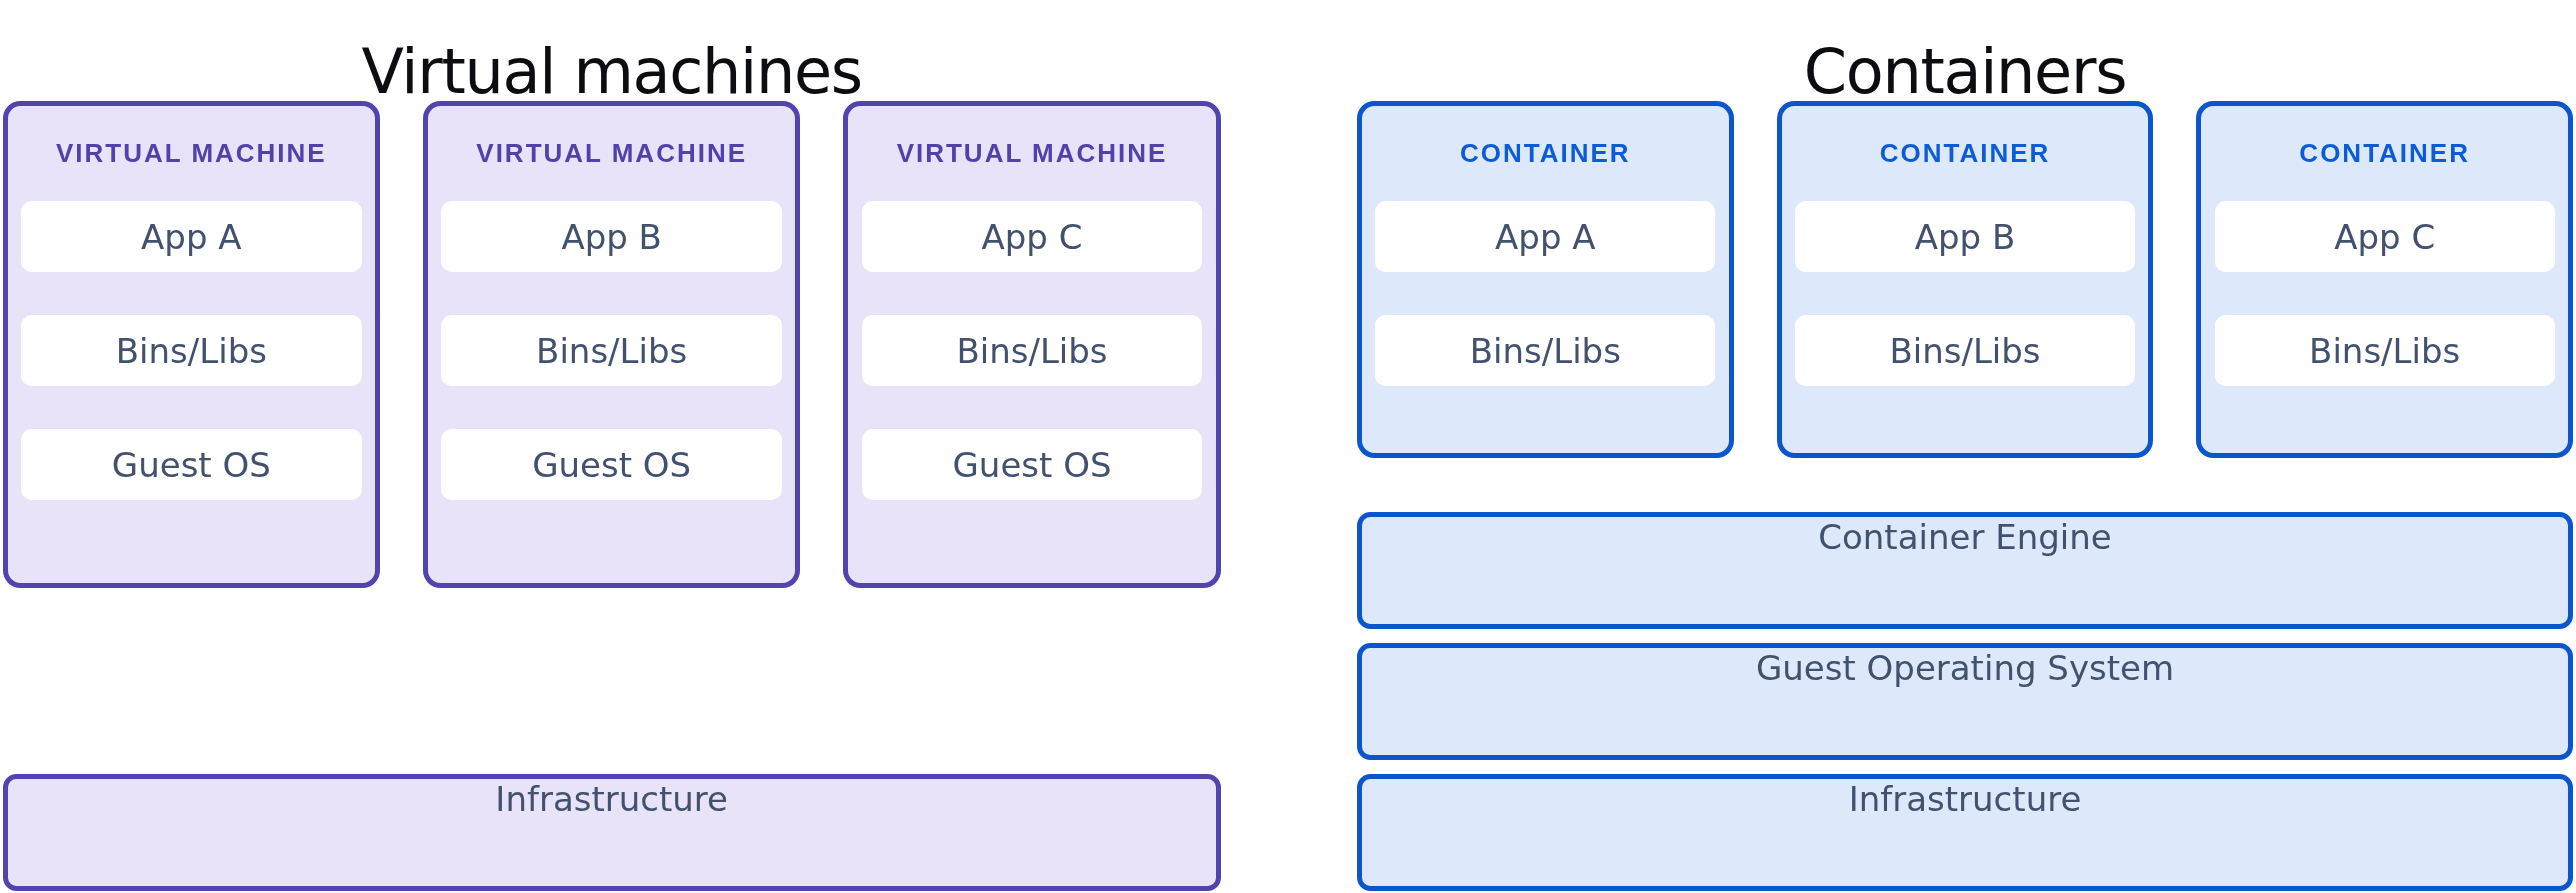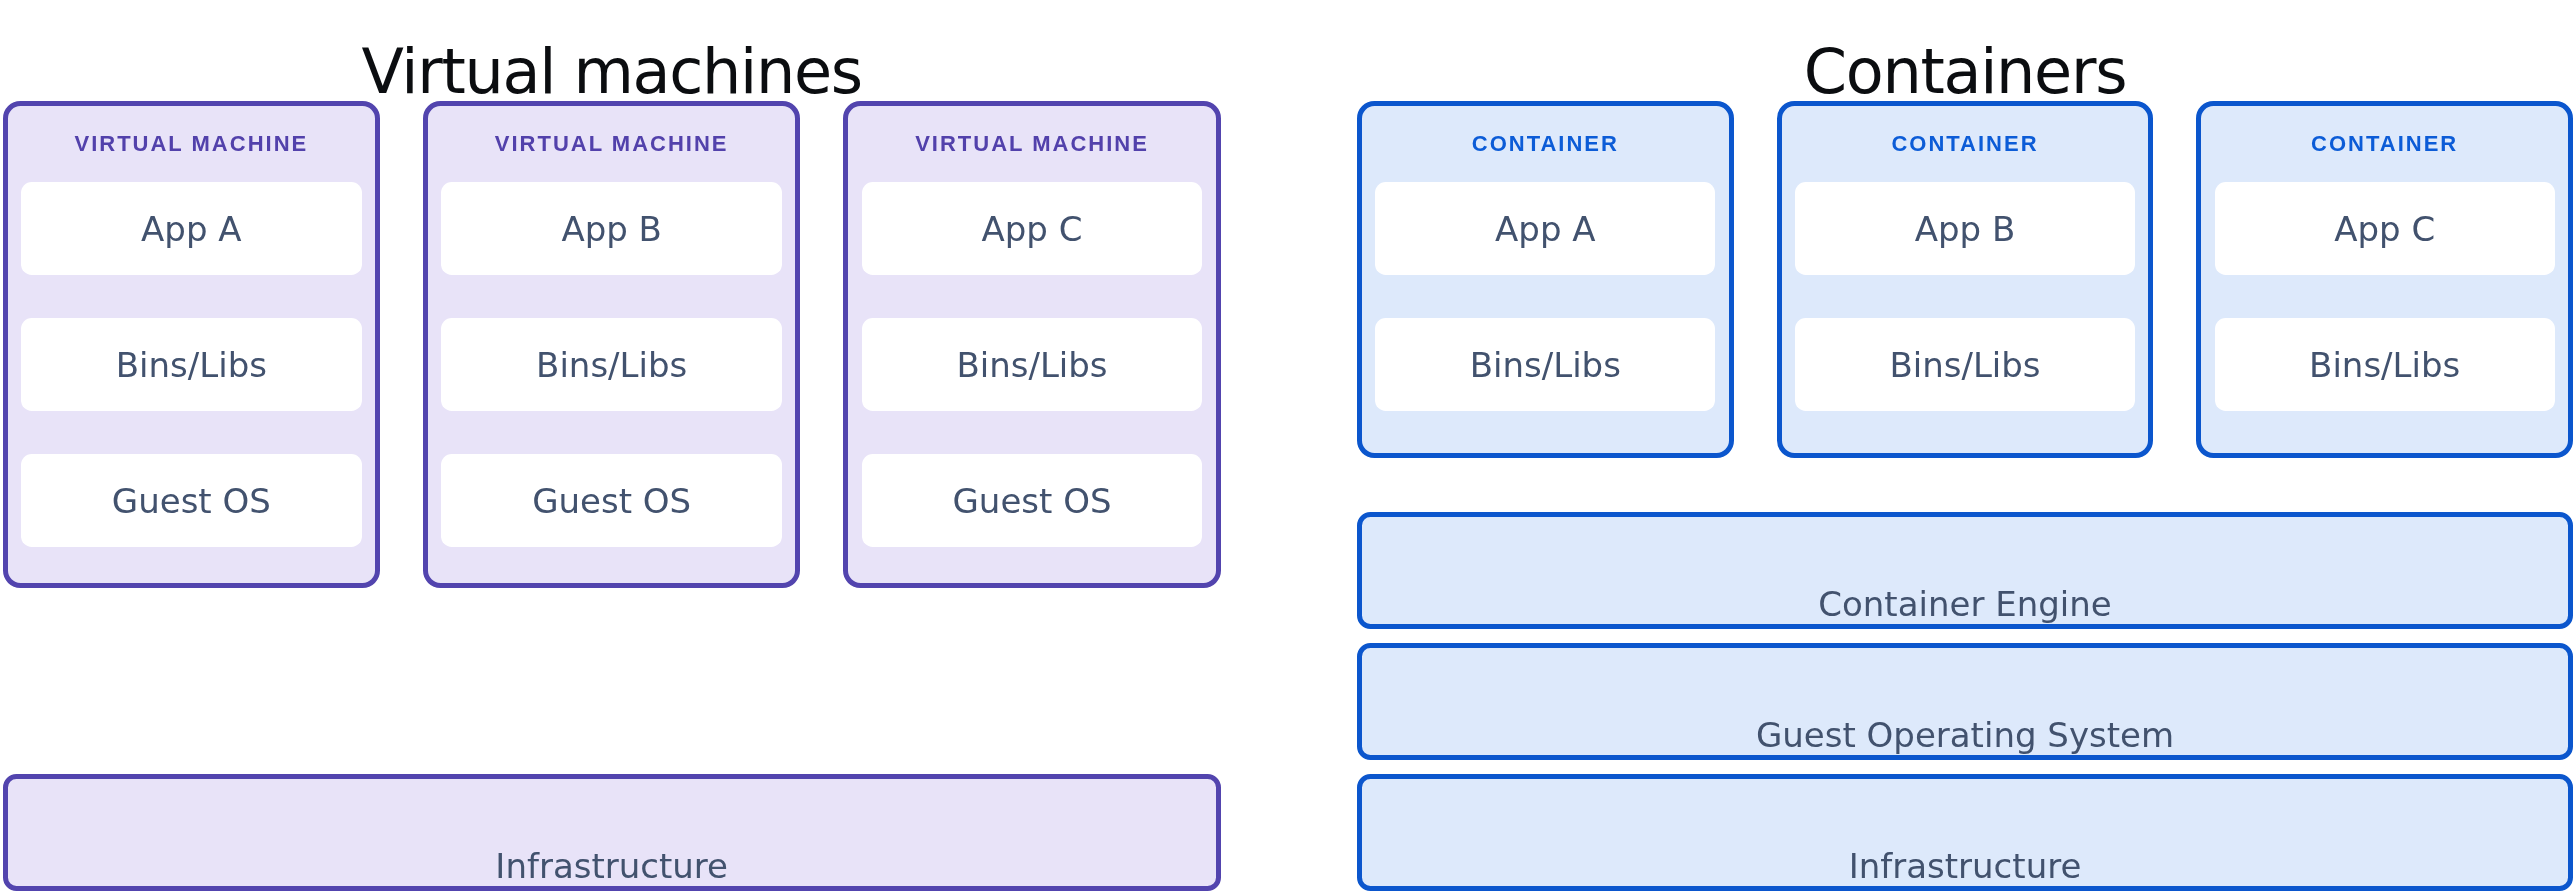--- a/index.html
+++ b/index.html
@@ -51,51 +51,51 @@
     height:487px;
     background:var(--purple_fill);
     border:5.4px solid var(--purple_border);
   }
   .ct-card{
     height:357px;
     background:var(--blue_fill);
     border:5.4px solid var(--blue_border);
   }
   .card-header{
-    height:76px;
+    height:95px;
     display:flex;align-items:center;justify-content:center;
     font-family:"Liberation Sans",sans-serif;
     font-weight:700;
-    font-size:22px;
+    font-size:26px;
     letter-spacing:2px;
     white-space:nowrap;
   }
   .vm-card .card-header{color:var(--purple_label);}
   .ct-card .card-header{color:var(--blue_label);}
 
   .card-items{
     display:flex;flex-direction:column;gap:43px;
     padding:0 13.4px;
   }
   .item{
-    height:93px;
+    height:71px;
     background:var(--item_bg);
     border-radius:10.7px;
     display:flex;align-items:center;justify-content:center;
     font-size:34px;
     color:var(--item_text);
     white-space:nowrap;
   }
 
   .bar{
     position:absolute;left:0;right:0;
     height:117px;
     box-sizing:border-box;
     border-radius:13.4px;
-    display:flex;align-items:flex-end;justify-content:center;
+    display:flex;align-items:flex-start;justify-content:center;
     font-size:34px;
     color:var(--item_text);
     white-space:nowrap;
   }
   .vm-bar{background:var(--purple_fill);border:5.4px solid var(--purple_border);}
   .ct-bar{background:var(--blue_fill);border:5.4px solid var(--blue_border);}
   .bar-row-engine{top:512px;}
   .bar-row-hypervisor{top:643px;}
   .bar-row-infra{top:774px;}
 </style>

